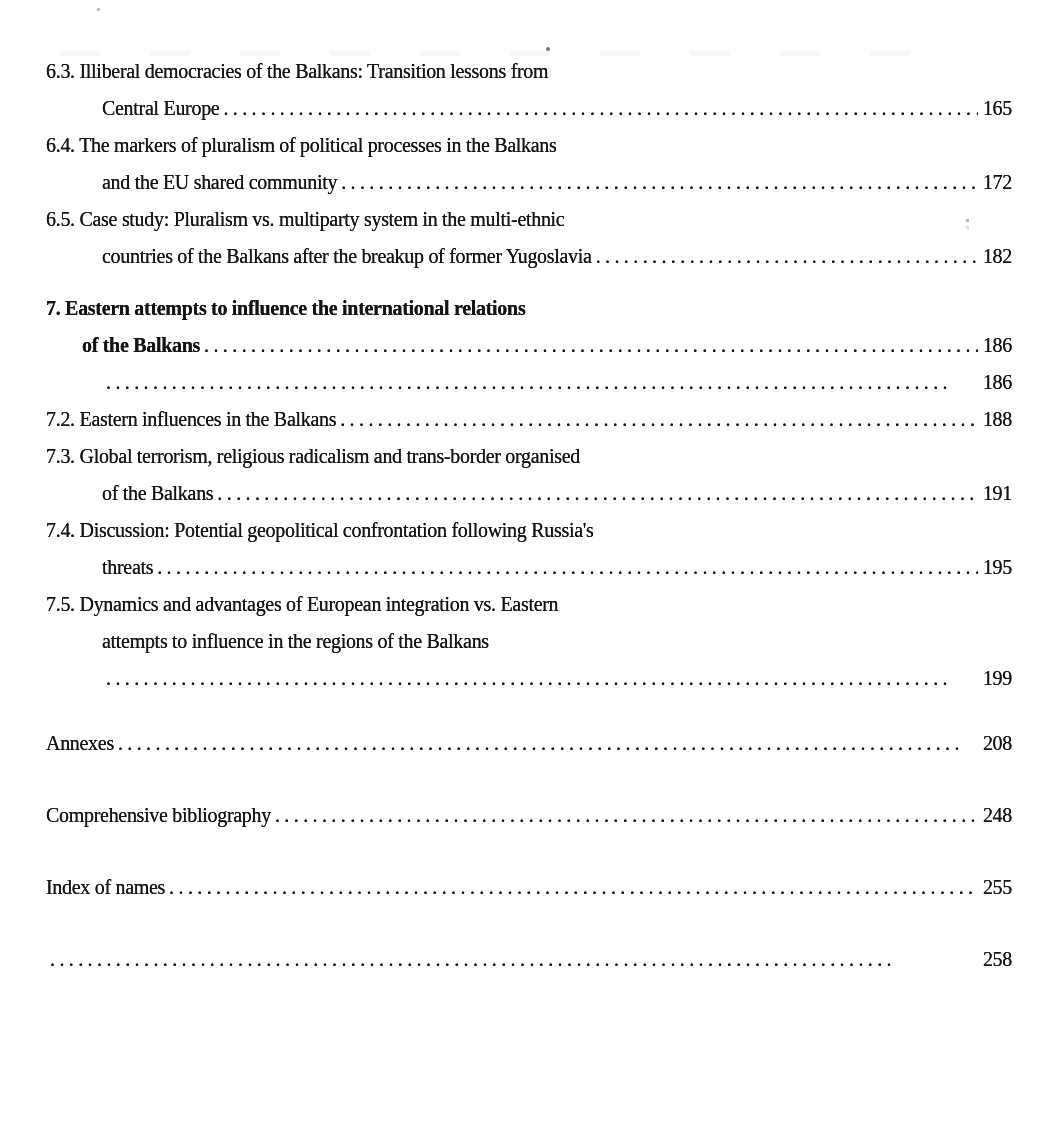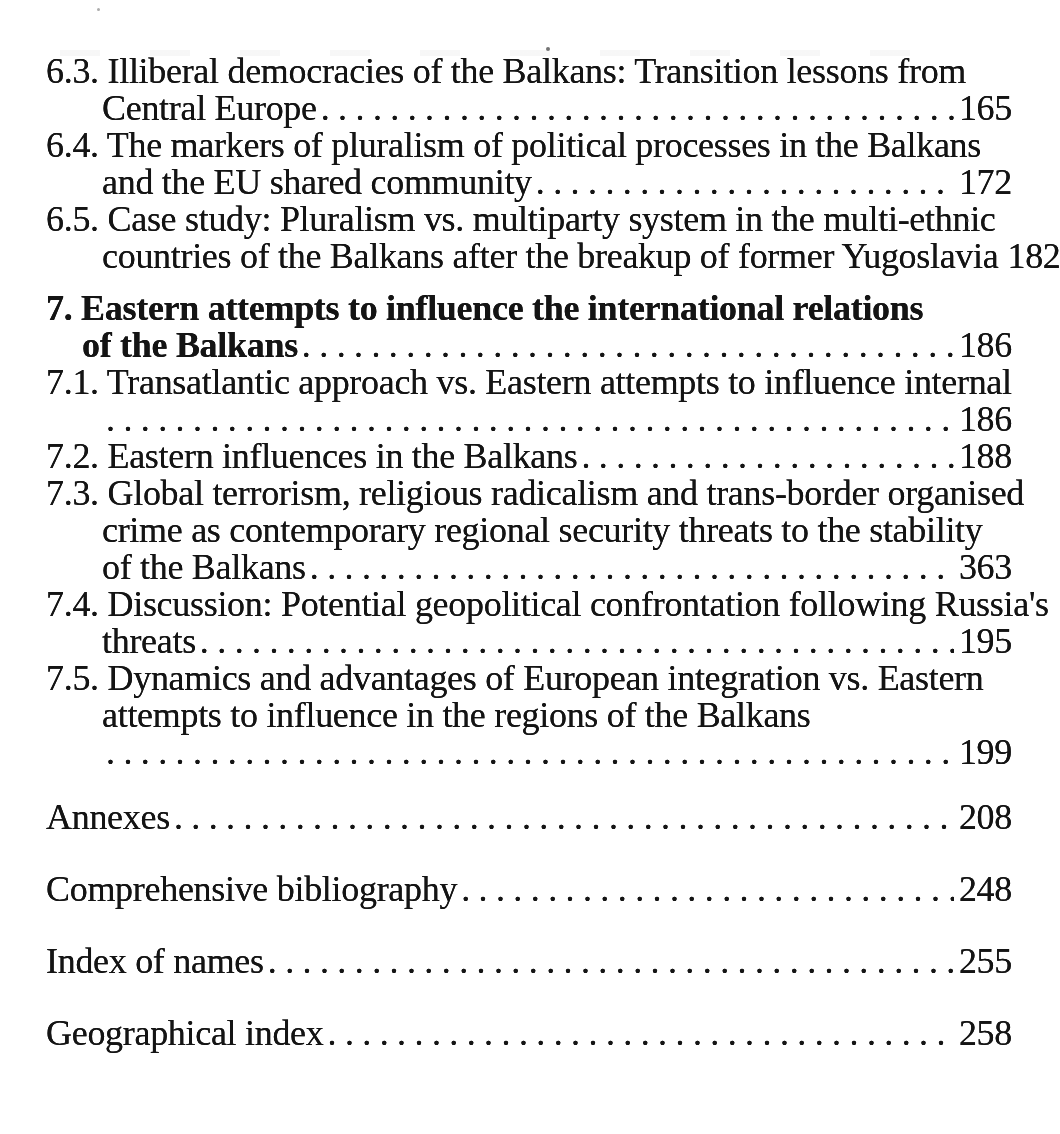--- a/index.html
+++ b/index.html
@@ -10,21 +10,21 @@
   body {
     width: 1060px;
     height: 1134px;
     overflow: hidden;
     position: relative;
     font-family: "Liberation Serif", "DejaVu Serif", serif;
     color: #141414;
   }
   .toc {
     padding: 53px 48px 0 46px;
-    font-size: 36px;
+    font-size: 20px;
     line-height: 37px;
     letter-spacing: -0.3px;
     text-shadow: 0 0 0.4px currentColor; 
   }
   .entry { margin: 0; }
   .line {
     display: flex;
     align-items: baseline;
     white-space: nowrap;
   }
@@ -114,48 +114,42 @@
       <span class="t">7. Eastern attempts to influence the international relations</span>
     </div>
     <div class="line cont">
       <span class="t">of the Balkans</span>
       <span class="leader">. . . . . . . . . . . . . . . . . . . . . . . . . . . . . . . . . . . . . . . . . . . . . . . . . . . . . . . . . . . . . . . . . . . . . . . . . . . . . . . . . . . . . . . . . . </span>
       <span class="page">186</span>
     </div>
   </div>
 
   <div class="entry">
-    <div class="line">
-      <span class="t">7.1. Transatlantic approach vs. Eastern attempts to influence internal</span>
-    </div>
     <div class="line cont">
       <span class="leader">. . . . . . . . . . . . . . . . . . . . . . . . . . . . . . . . . . . . . . . . . . . . . . . . . . . . . . . . . . . . . . . . . . . . . . . . . . . . . . . . . . . . . . . . . . </span>
       <span class="page">186</span>
     </div>
   </div>
 
   <div class="entry">
     <div class="line">
       <span class="t">7.2. Eastern influences in the Balkans</span>
       <span class="leader">. . . . . . . . . . . . . . . . . . . . . . . . . . . . . . . . . . . . . . . . . . . . . . . . . . . . . . . . . . . . . . . . . . . . . . . . . . . . . . . . . . . . . . . . . . </span>
       <span class="page">188</span>
     </div>
   </div>
 
   <div class="entry">
     <div class="line">
       <span class="t">7.3. Global terrorism, religious radicalism and trans-border organised</span>
     </div>
     <div class="line cont">
-      <span class="t">crime as contemporary regional security threats to the stability</span>
-    </div>
-    <div class="line cont">
       <span class="t">of the Balkans</span>
       <span class="leader">. . . . . . . . . . . . . . . . . . . . . . . . . . . . . . . . . . . . . . . . . . . . . . . . . . . . . . . . . . . . . . . . . . . . . . . . . . . . . . . . . . . . . . . . . . </span>
-      <span class="page">363</span>
+      <span class="page">191</span>
     </div>
   </div>
 
   <div class="entry">
     <div class="line">
       <span class="t">7.4. Discussion: Potential geopolitical confrontation following Russia's</span>
     </div>
     <div class="line cont">
       <span class="t">threats</span>
       <span class="leader">. . . . . . . . . . . . . . . . . . . . . . . . . . . . . . . . . . . . . . . . . . . . . . . . . . . . . . . . . . . . . . . . . . . . . . . . . . . . . . . . . . . . . . . . . . </span>
@@ -195,19 +189,18 @@
   <div class="entry gap-end">
     <div class="line">
       <span class="t">Index of names</span>
       <span class="leader">. . . . . . . . . . . . . . . . . . . . . . . . . . . . . . . . . . . . . . . . . . . . . . . . . . . . . . . . . . . . . . . . . . . . . . . . . . . . . . . . . . . . . . . . . . </span>
       <span class="page">255</span>
     </div>
   </div>
 
   <div class="entry gap-end">
     <div class="line">
-      <span class="t">Geographical index</span>
       <span class="leader">. . . . . . . . . . . . . . . . . . . . . . . . . . . . . . . . . . . . . . . . . . . . . . . . . . . . . . . . . . . . . . . . . . . . . . . . . . . . . . . . . . . . . . . . . . </span>
       <span class="page">258</span>
     </div>
   </div>
 
 </div>
 
 </body></html>

